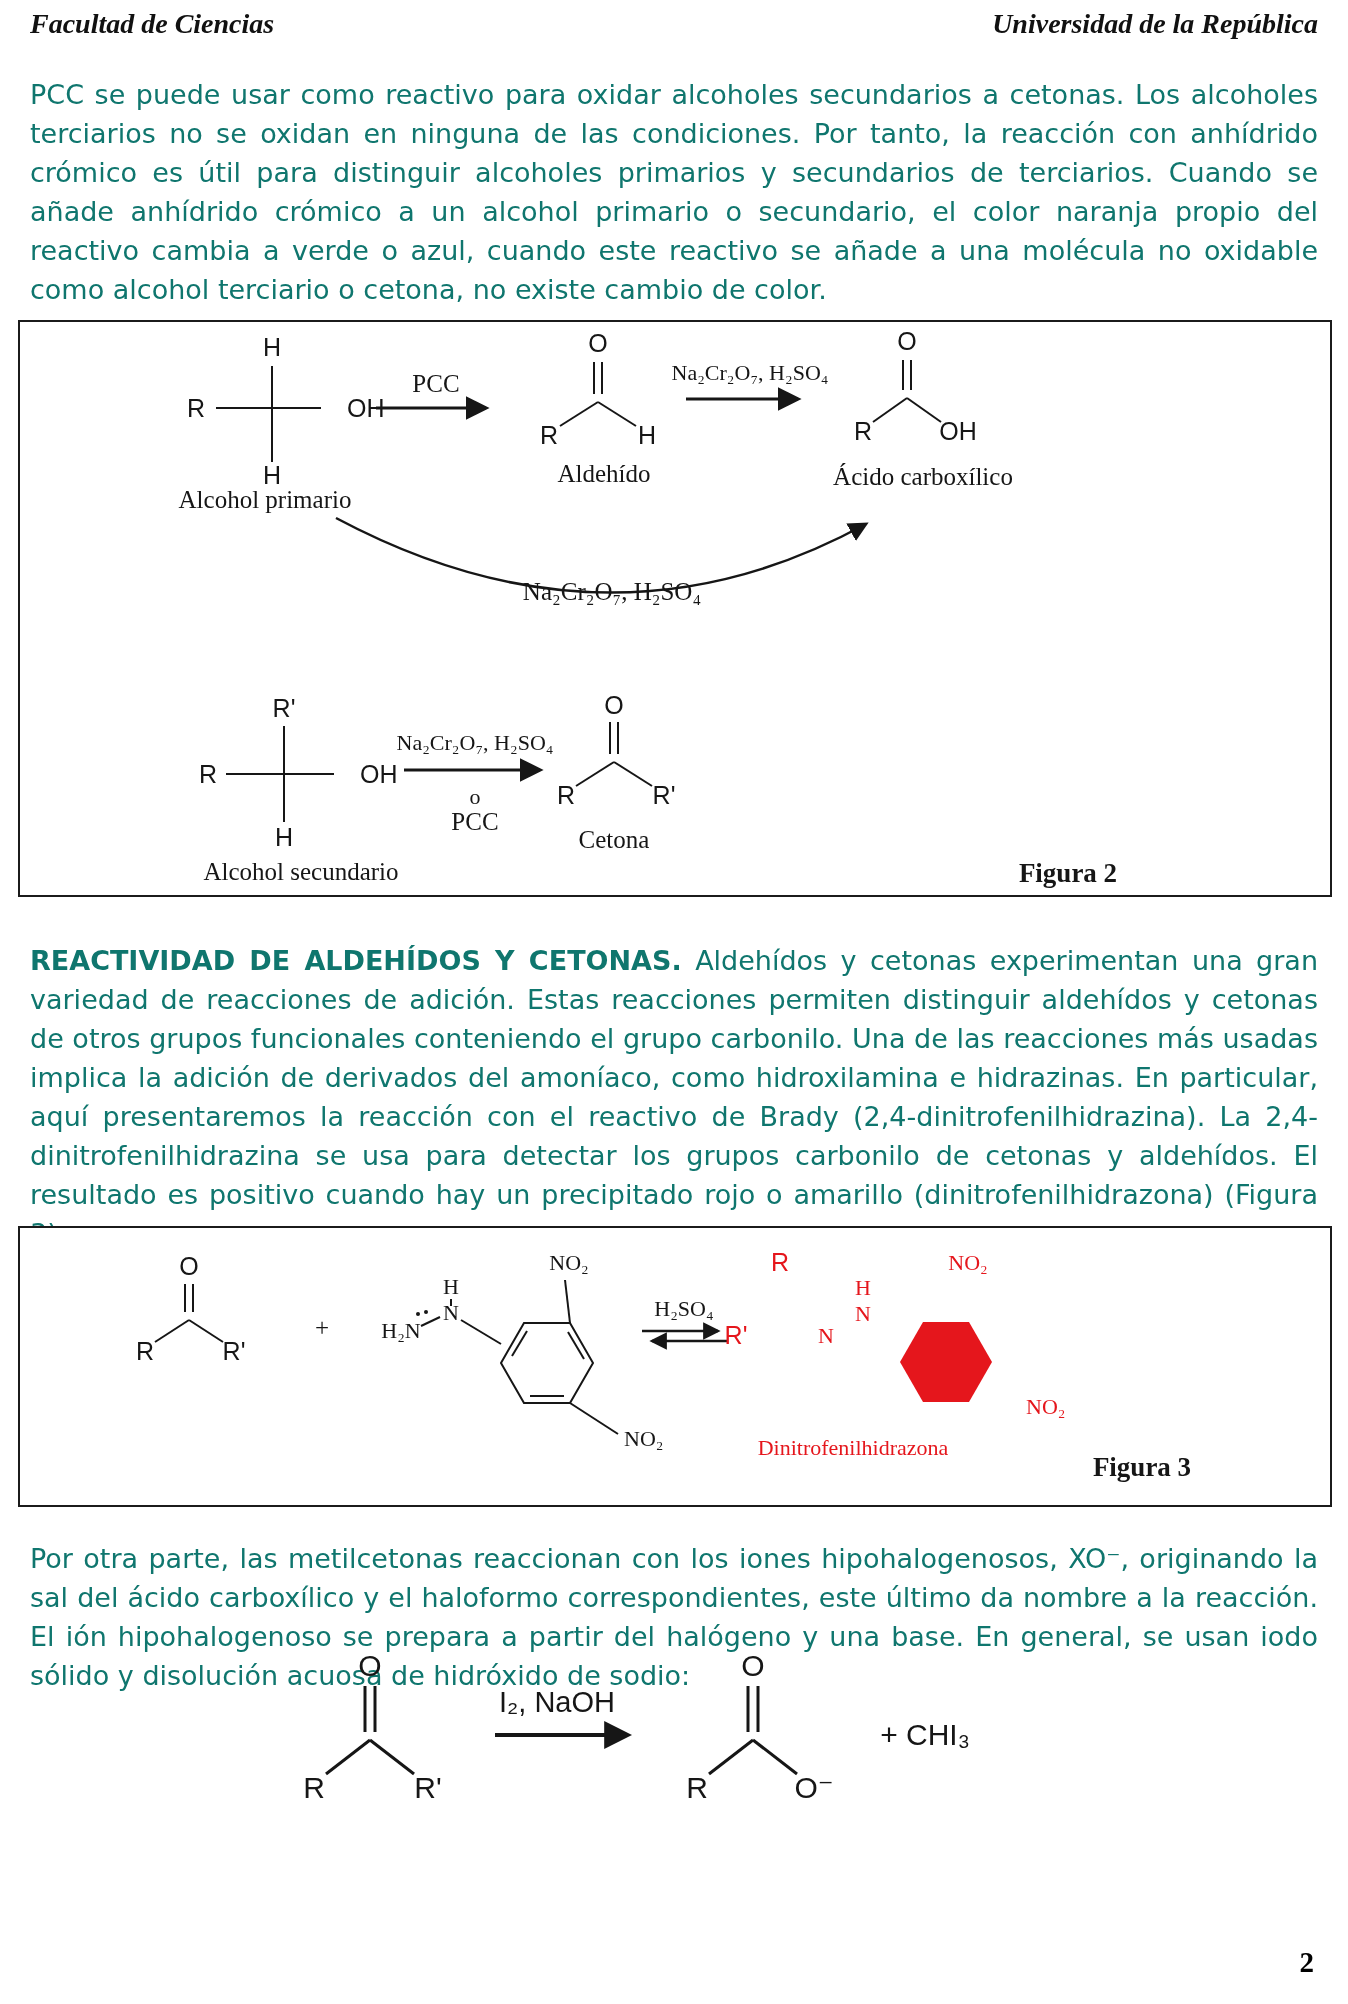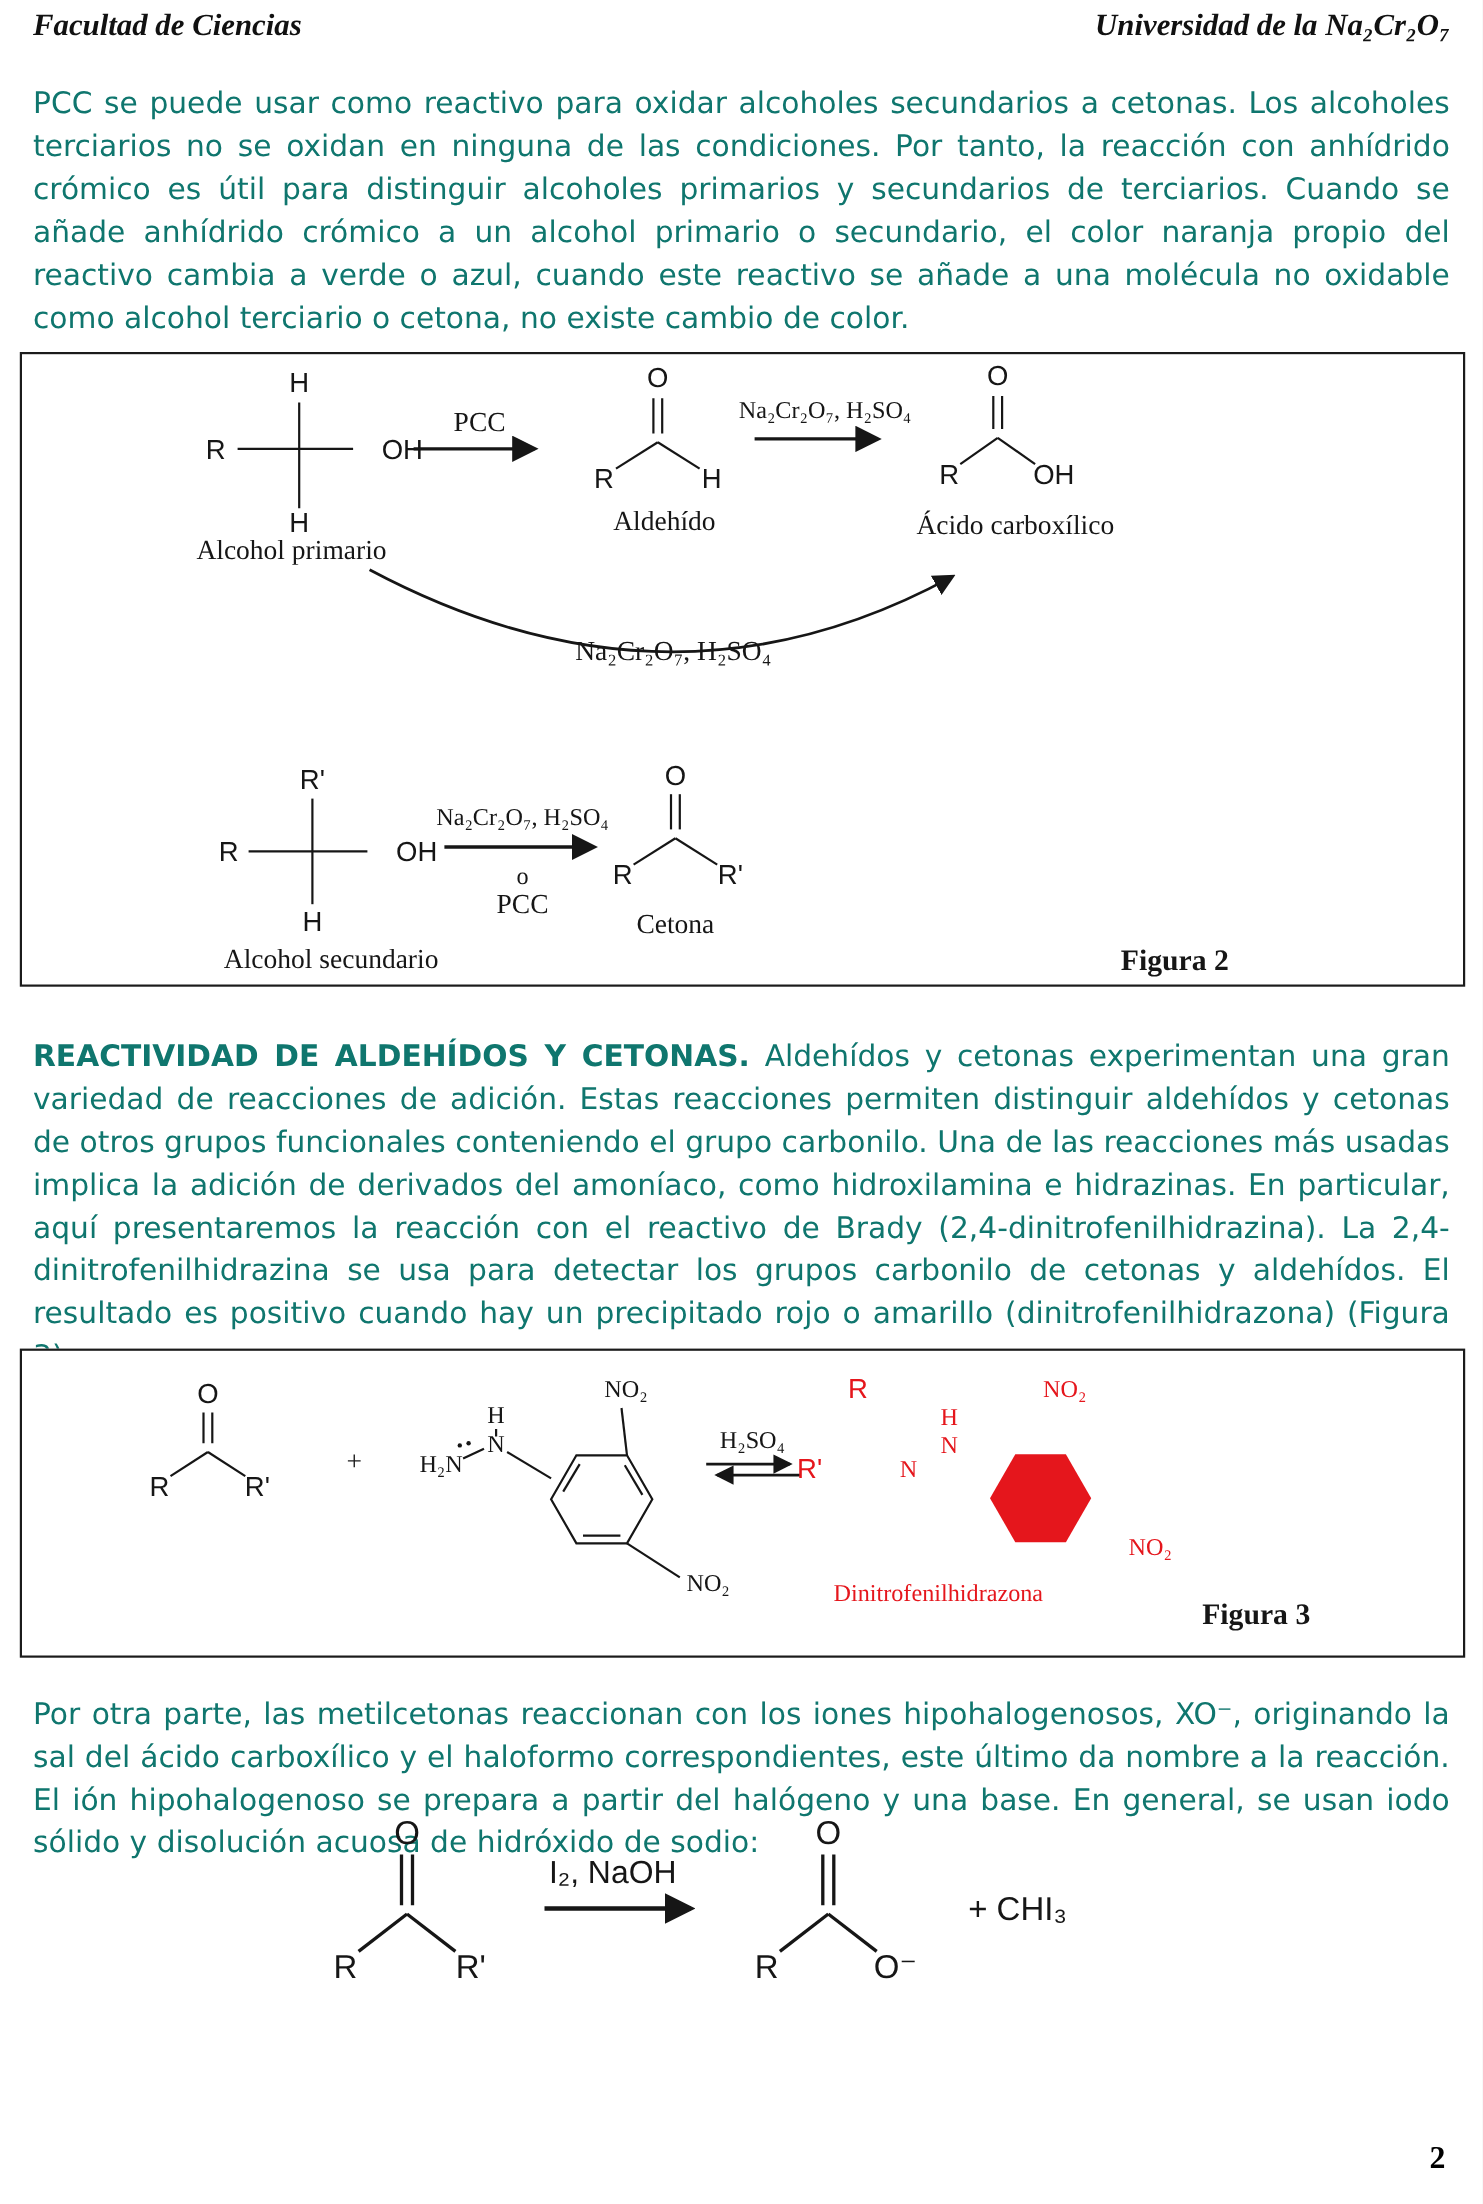--- a/index.html
+++ b/index.html
@@ -28,21 +28,21 @@
   .pagenum{position:absolute;right:34px;top:1946px;font-family:"Liberation Serif","DejaVu Serif",serif;
            font-weight:bold;font-size:29px;color:#000;}
 </style>
 </head>
 <body>
 
 <div class="page">
 
   <div class="hdr">
     <span>Facultad de Ciencias</span>
-    <span>Universidad de la Na₂Cr₂O₇</span>
+    <span>Universidad de la República</span>
   </div>
 
   <p class="para" id="p1">PCC se puede usar como reactivo para oxidar alcoholes secundarios a cetonas. Los alcoholes terciarios no se oxidan en ninguna de las condiciones. Por tanto, la reacción con anhídrido crómico es útil para distinguir alcoholes primarios y secundarios de terciarios. Cuando se añade anhídrido crómico a un alcohol primario o secundario, el color naranja propio del reactivo cambia a verde o azul, cuando este reactivo se añade a una molécula no oxidable como alcohol terciario o cetona, no existe cambio de color.</p>
 
   <div class="figbox" id="fig2box">
     <svg width="1306" height="569" viewBox="0 0 1306 569">
       <defs>
         <marker id="ah2" viewBox="0 0 10 10" refX="8.5" refY="5" markerWidth="8" markerHeight="8" orient="auto">
           <path d="M0,0 L10,5 L0,10 z" fill="#161616"></path>
         </marker>

